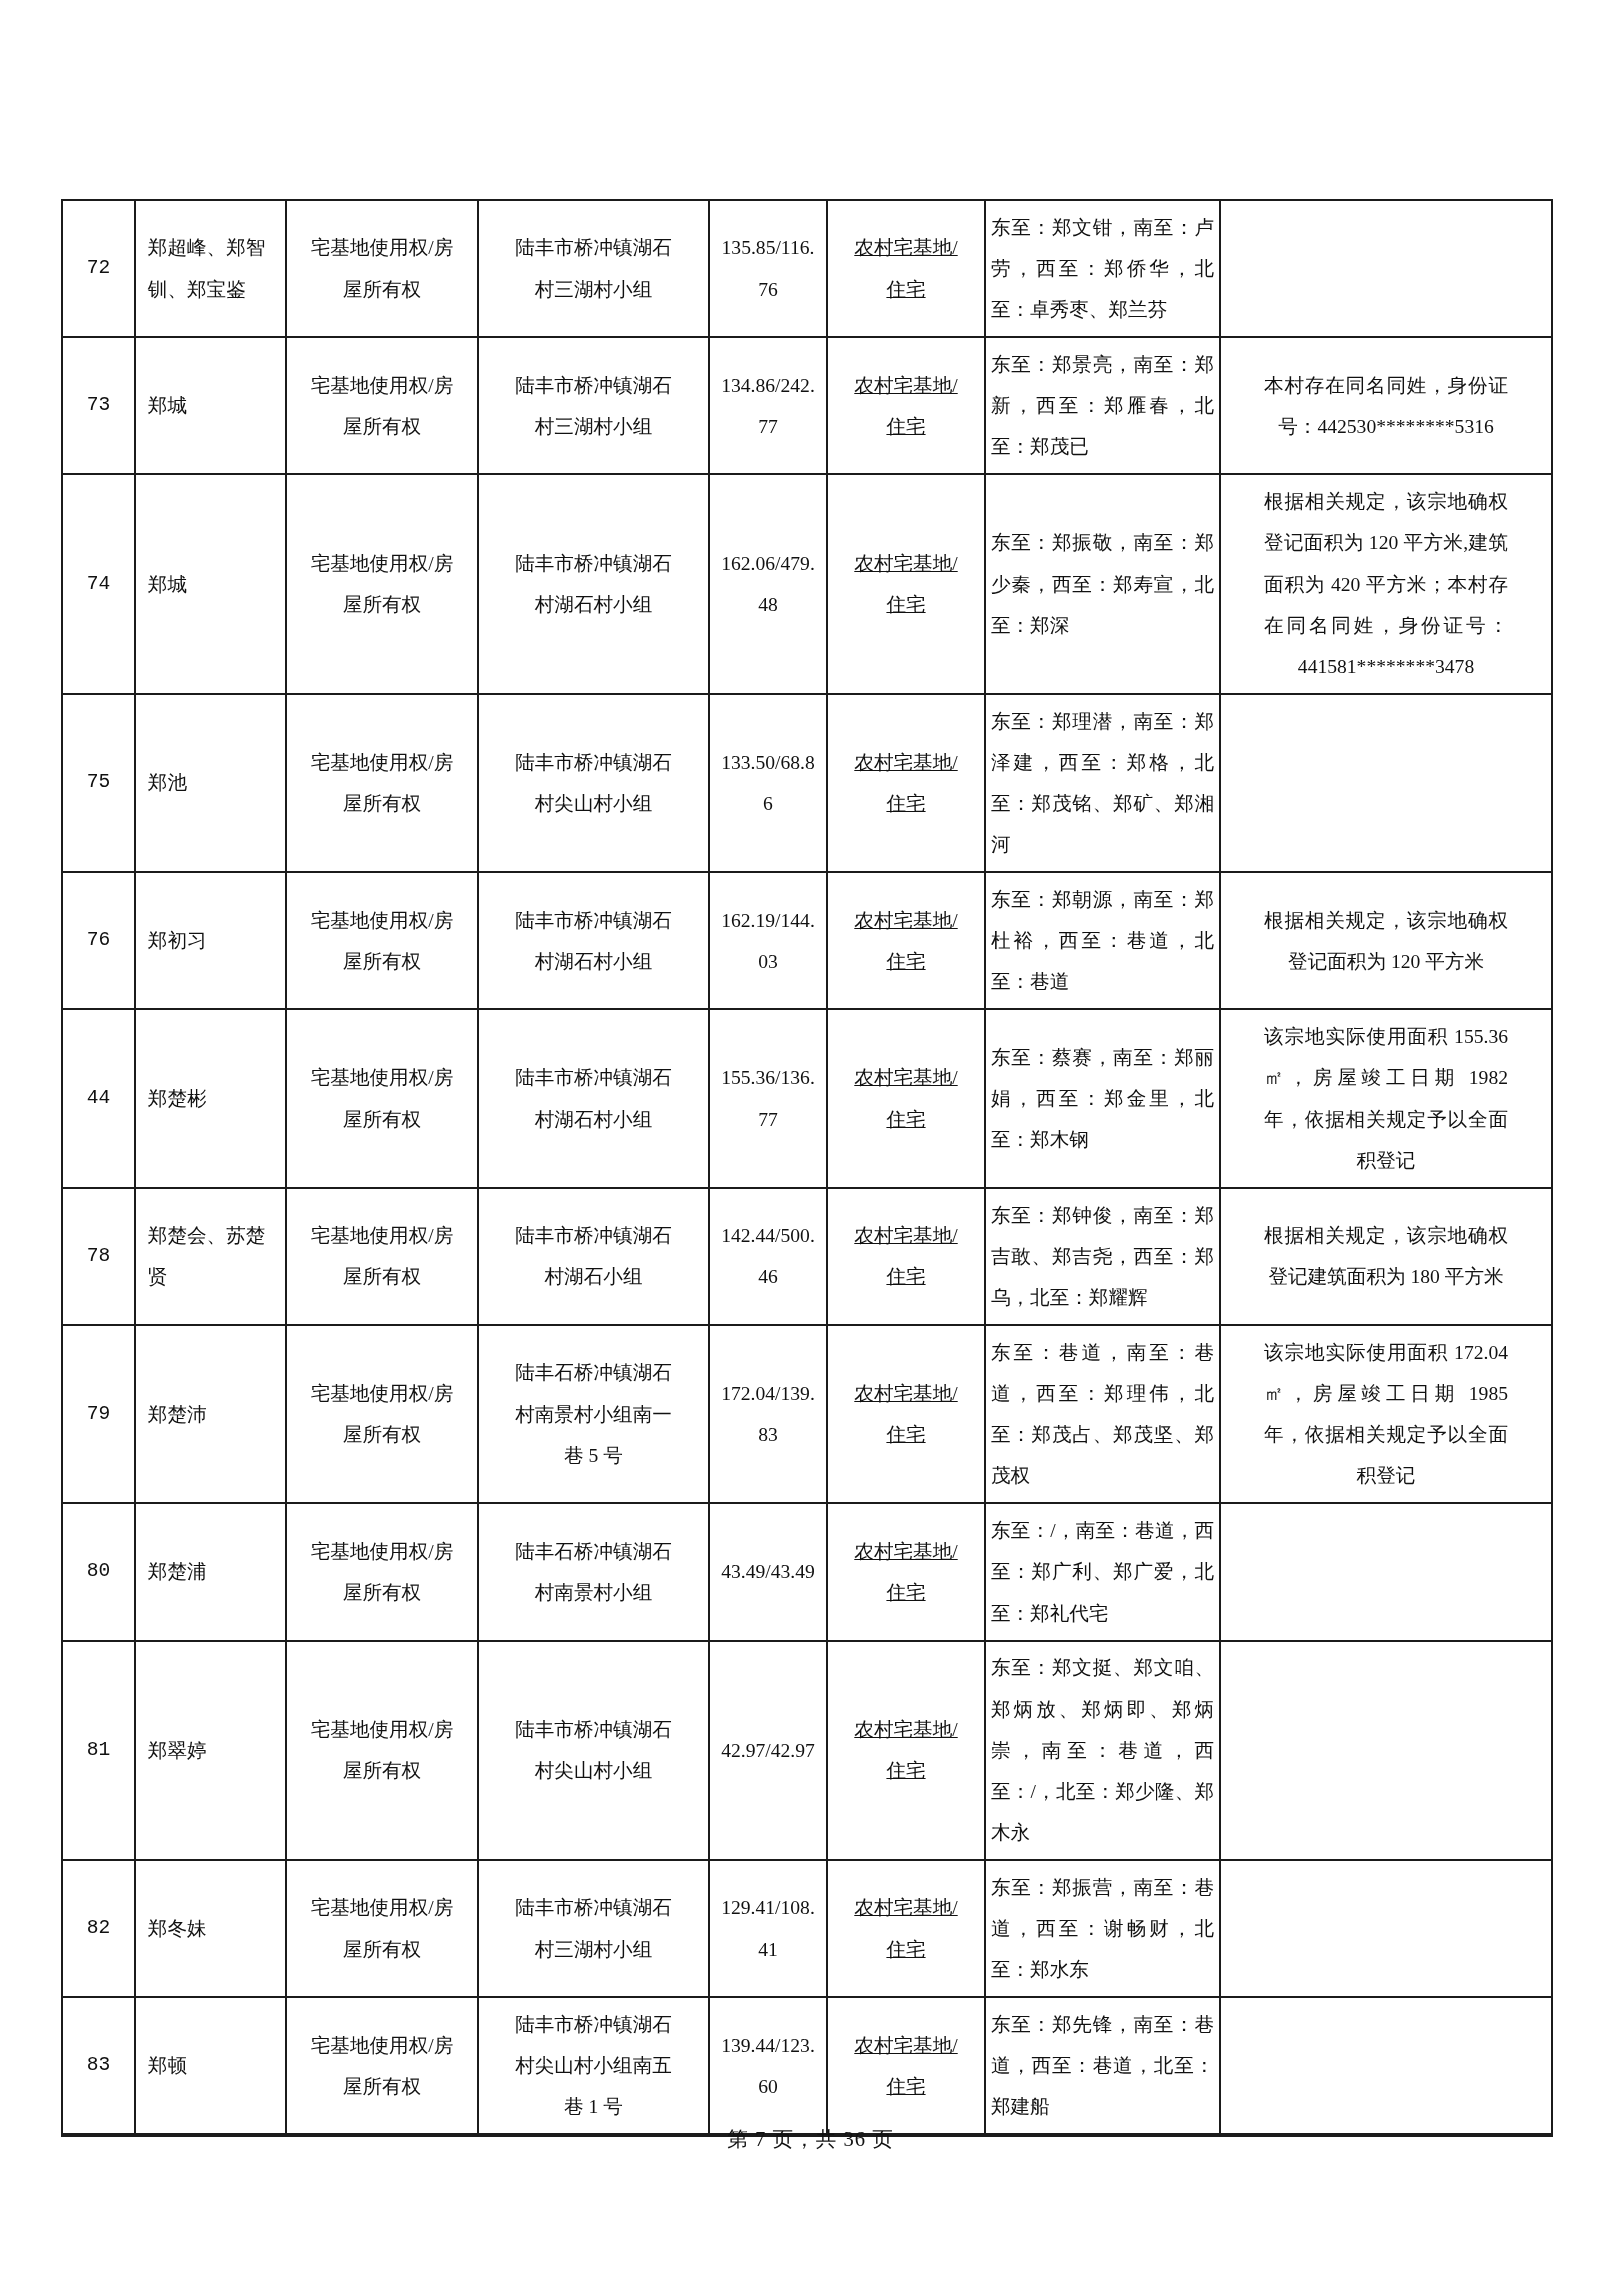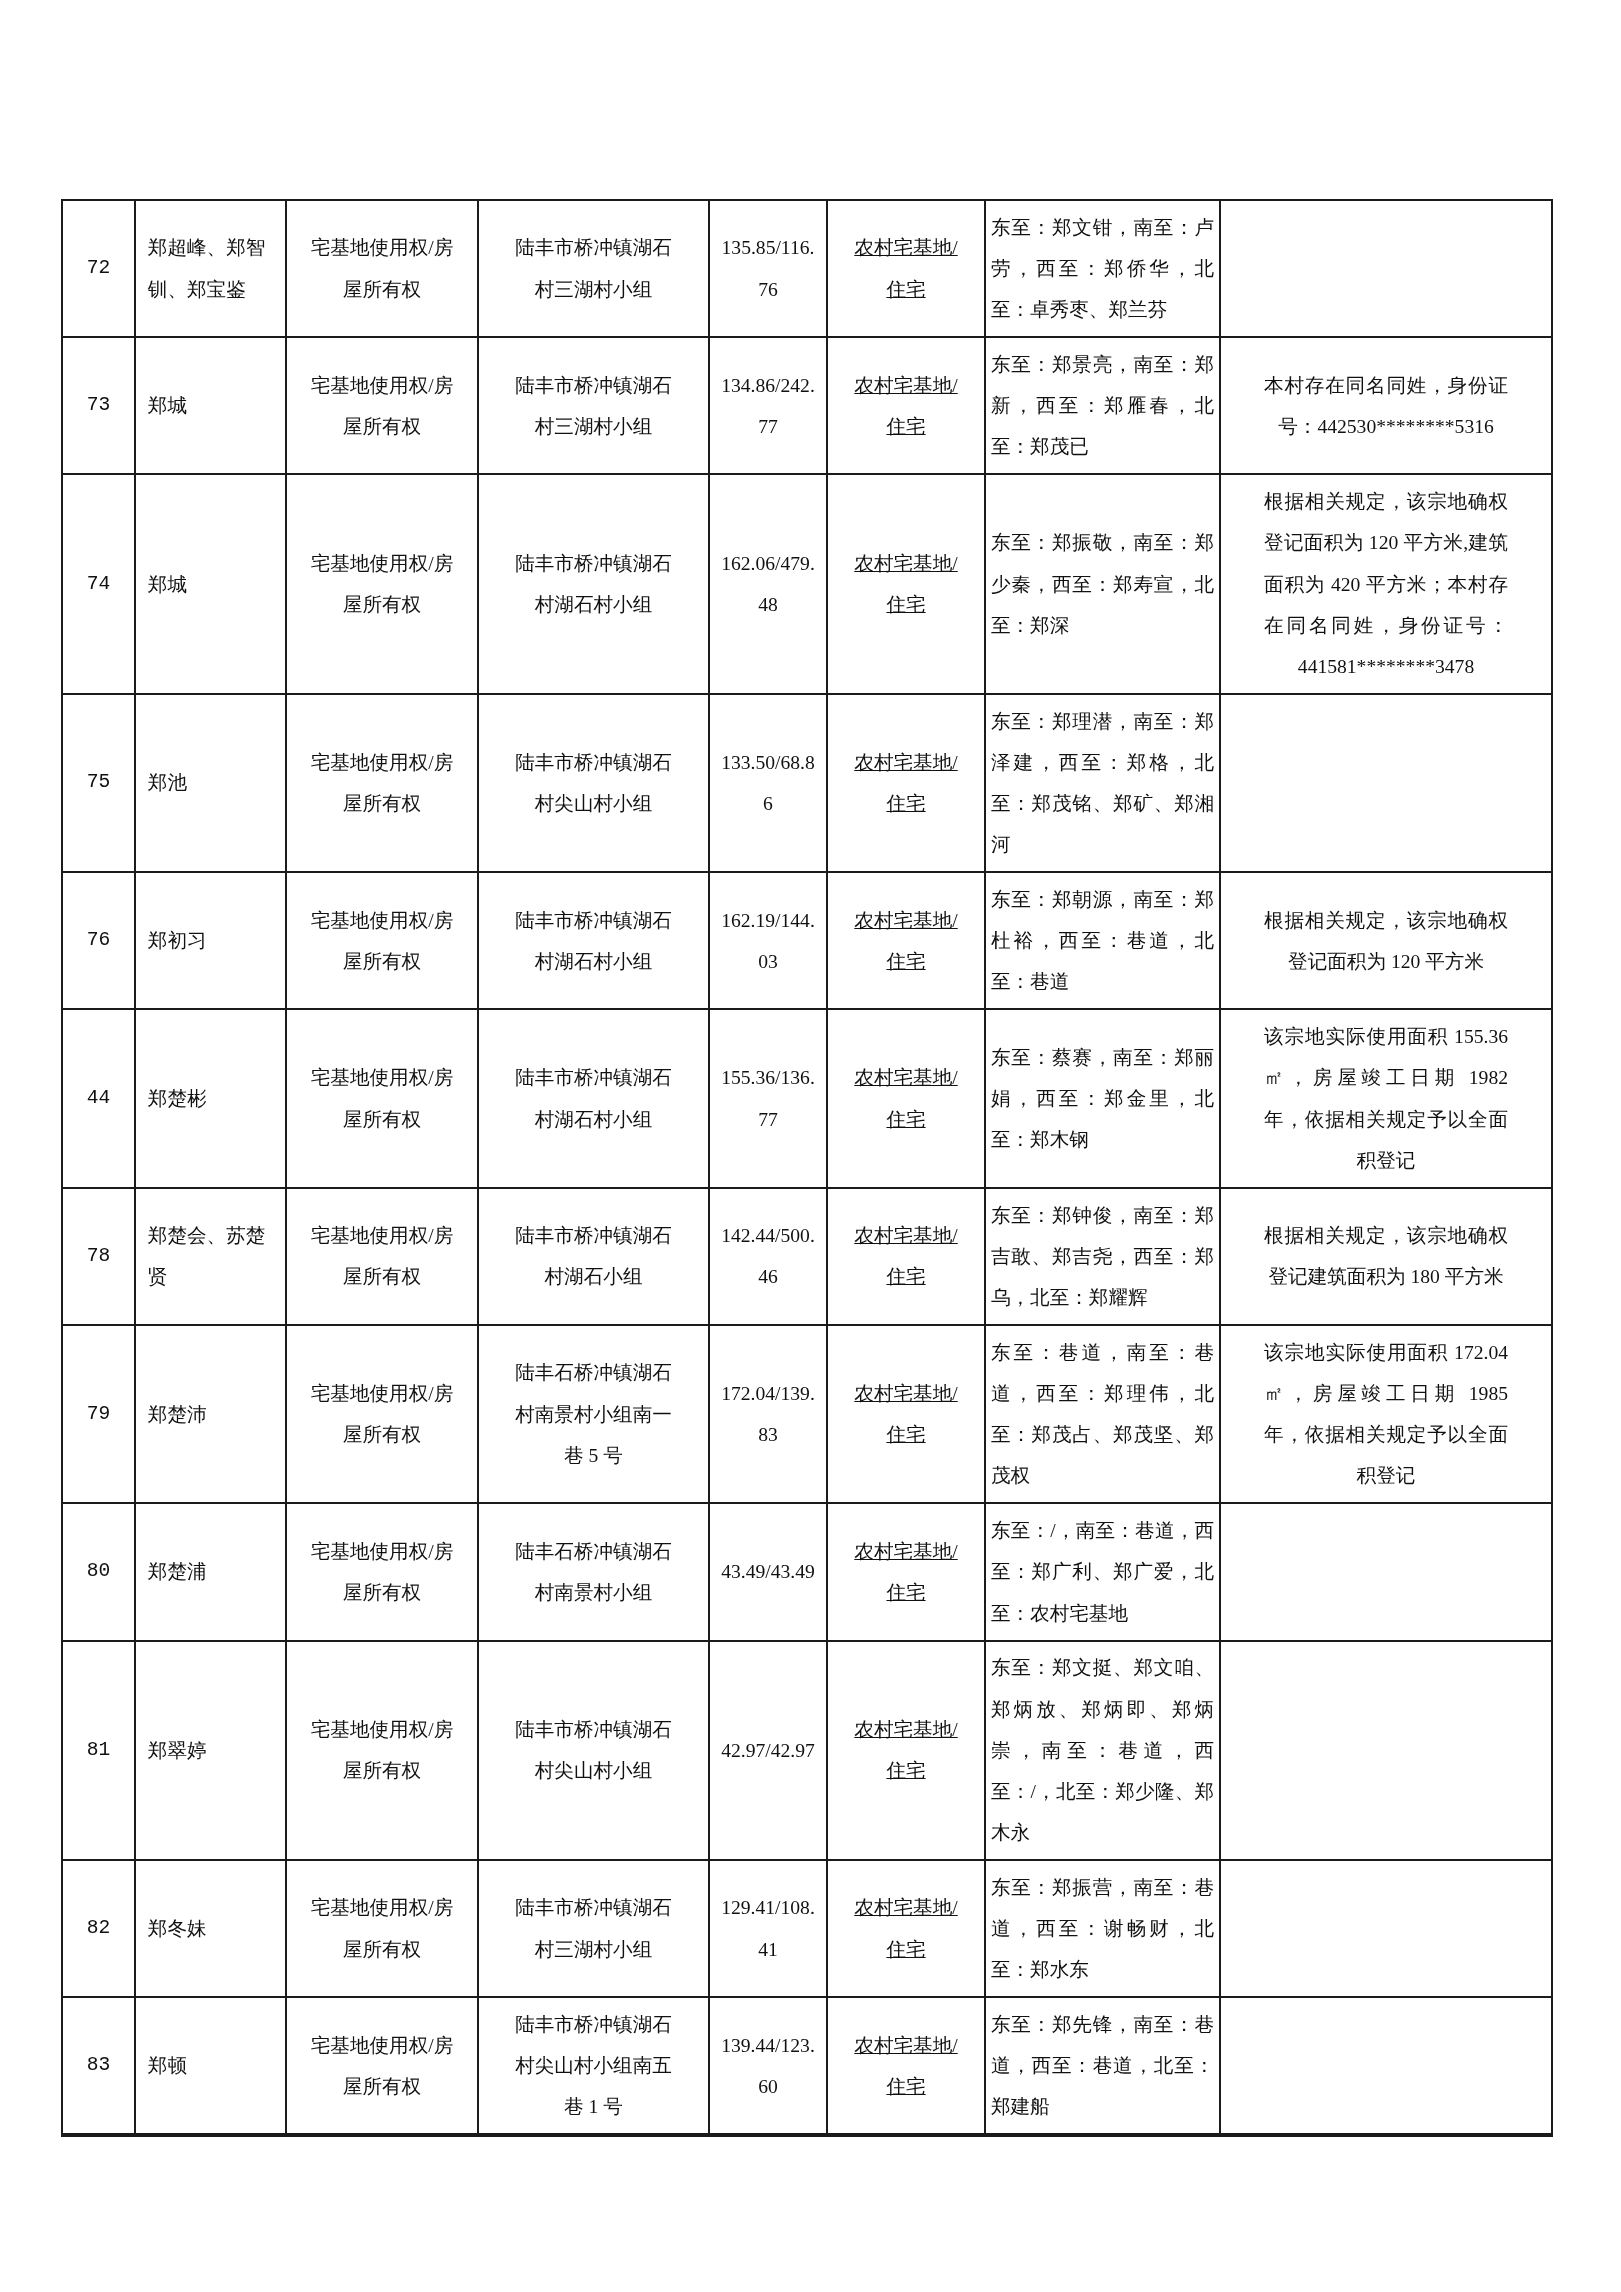--- a/index.html
+++ b/index.html
@@ -142,21 +142,21 @@
     <td class="c-bound">东至：巷道，南至：巷道，西至：郑理伟，北至：郑茂占、郑茂坚、郑茂权</td>
     <td class="c-remark">该宗地实际使用面积 172.04㎡，房屋竣工日期 1985 年，依据相关规定予以全面积登记</td>
   </tr>
         <tr>
     <td class="c-no">80</td>
     <td class="c-holder">郑楚浦</td>
     <td class="c-right">宅基地使用权/房屋所有权</td>
     <td class="c-loc">陆丰石桥冲镇湖石村南景村小组</td>
     <td class="c-area">43.49/43.49</td>
     <td class="c-usage">农村宅基地/住宅</td>
-    <td class="c-bound">东至：/，南至：巷道，西至：郑广利、郑广爱，北至：农村宅基地</td>
+    <td class="c-bound">东至：/，南至：巷道，西至：郑广利、郑广爱，北至：郑礼代宅</td>
     <td class="c-remark"></td>
   </tr>
         <tr>
     <td class="c-no">81</td>
     <td class="c-holder">郑翠婷</td>
     <td class="c-right">宅基地使用权/房屋所有权</td>
     <td class="c-loc">陆丰市桥冲镇湖石村尖山村小组</td>
     <td class="c-area">42.97/42.97</td>
     <td class="c-usage">农村宅基地/住宅</td>
     <td class="c-bound">东至：郑文挺、郑文咱、郑炳放、郑炳即、郑炳崇，南至：巷道，西至：/，北至：郑少隆、郑木永</td>
@@ -178,14 +178,15 @@
     <td class="c-right">宅基地使用权/房屋所有权</td>
     <td class="c-loc">陆丰市桥冲镇湖石村尖山村小组南五巷 1 号</td>
     <td class="c-area">139.44/123.60</td>
     <td class="c-usage">农村宅基地/住宅</td>
     <td class="c-bound">东至：郑先锋，南至：巷道，西至：巷道，北至：郑建船</td>
     <td class="c-remark"></td>
   </tr>
       </tbody>
   </table>
 
+  <div class="footer">第 7 页，共 36 页</div>
 </div>
 
 
 </body></html>

